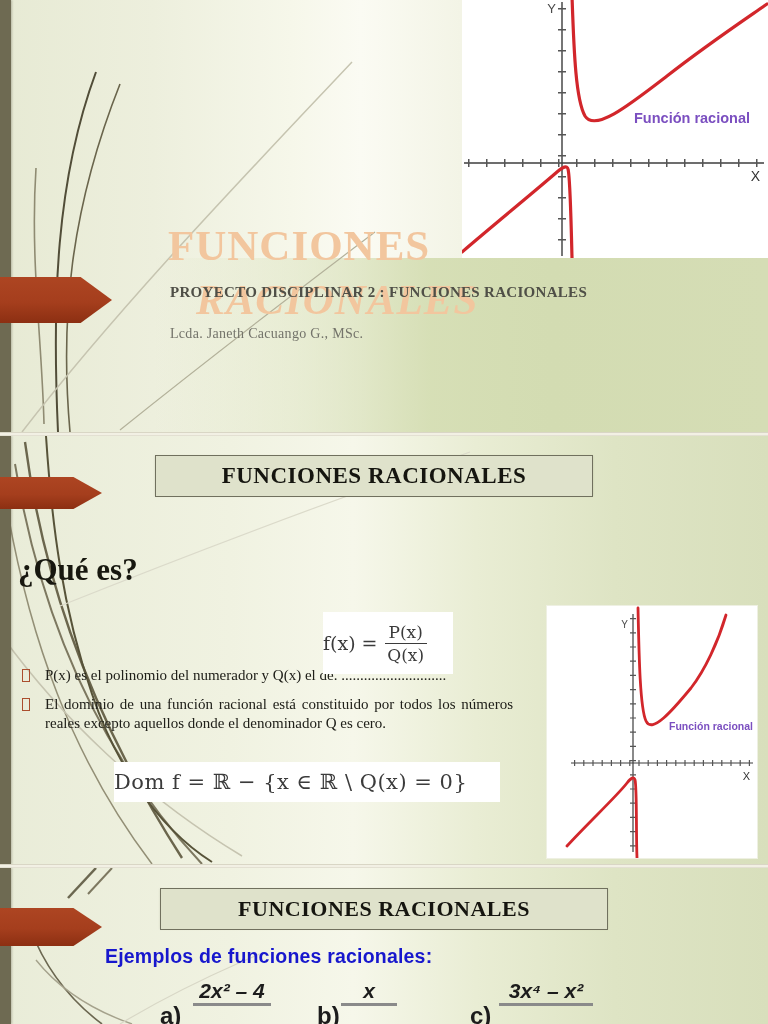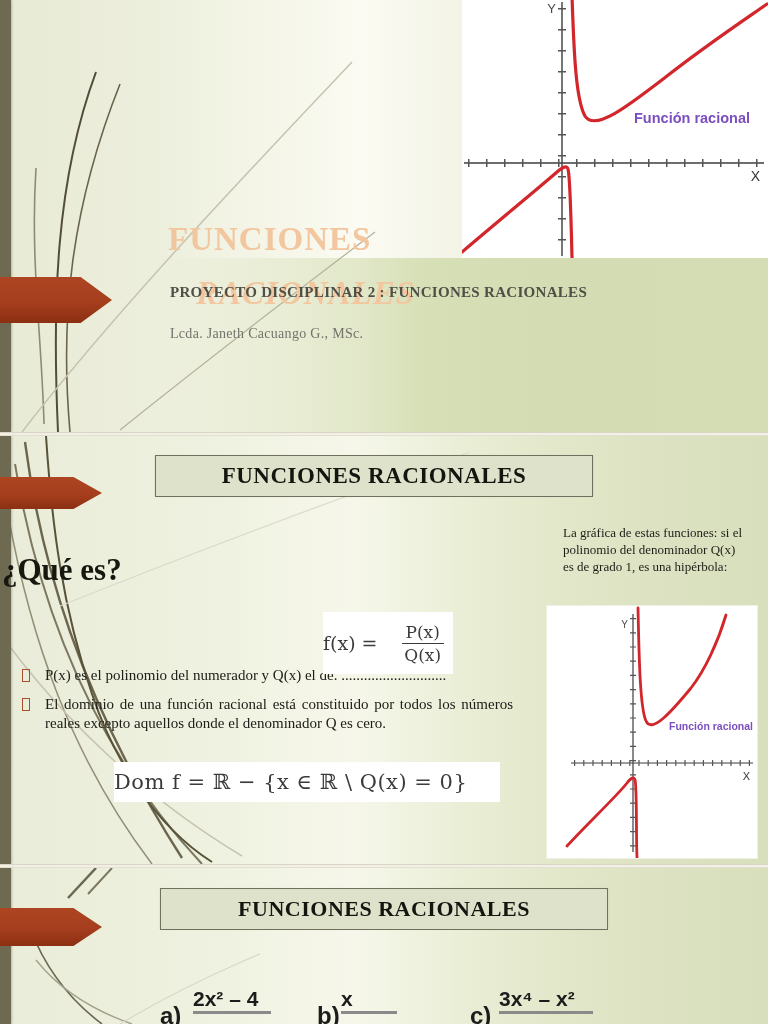--- a/index.html
+++ b/index.html
@@ -31,21 +31,21 @@
   #arrow1{top:277px;width:112px;height:46px;}
   #arrow2{top:41px;width:102px;height:32px;}
   #arrow3{top:40px;width:102px;height:38px;}
 
   .grass{position:absolute;left:0;top:0;pointer-events:none;}
 
   
   .green-band{position:absolute;top:258px;left:0;width:768px;height:174px;
     background:linear-gradient(90deg,rgba(212,221,179,0) 0%,rgba(212,221,179,0) 20%,rgba(212,221,179,.40) 38%,rgba(209,219,173,.85) 56%,#d3dcb2 72%,#d5ddb5 100%);}
   .title{position:absolute;left:168px;top:190px;z-index:2;
-    font-weight:bold;font-size:33px;line-height:54px;letter-spacing:1px;
+    font-weight:bold;font-size:43px;line-height:54px;letter-spacing:1px;
     color:#f2c69e;}
   .title .l2{margin-left:28px;font-style:italic;}
   .subtitle{position:absolute;left:170px;top:284px;z-index:2;
     font-weight:bold;font-size:15px;color:#4f4f47;letter-spacing:.3px;}
   .author{position:absolute;left:170px;top:326px;z-index:2;
     font-size:14px;color:#73736a;letter-spacing:.3px;}
 
   .graphbox{position:absolute;background:#ffffff;z-index:2;}
   #graph1{left:462px;top:0;width:306px;height:258px;}
   #graph2{left:547px;top:170px;width:210px;height:252px;box-shadow:0 0 0 1px #eef0e2;}
@@ -55,50 +55,50 @@
     box-shadow:0 1px 2px rgba(120,120,90,.25);}
   .head-inner{height:100%;border:1px solid #70705e;background:#dfe2cb;
     display:flex;align-items:center;justify-content:center;
     font-weight:bold;color:#15150f;letter-spacing:.5px;}
   #head2{left:155px;top:19px;width:438px;height:40px;}
   #head2 .head-inner{font-size:23px;}
   #head3{left:160px;top:20px;width:448px;height:40px;}
   #head3 .head-inner{font-size:22px;}
 
   
-  .question{position:absolute;left:2px;top:84px;font-weight:bold;font-size:31px;color:#17170f;z-index:2;margin-top:32px;}
+  .question{position:absolute;left:18px;top:84px;font-weight:bold;font-size:31px;color:#17170f;z-index:2;margin-top:32px;}
   .bullet{position:absolute;z-index:1;}
   .bullet .marker{position:absolute;left:-23px;top:3px;width:6px;height:11px;
     border:1.5px solid #ab4e2d;background:transparent;display:inline-block;}
   .bullet .btxt{display:block;width:468px;font-size:15px;line-height:19px;
     color:#20201a;text-align:justify;}
   #bullet1{left:45px;top:132px;}
   #bullet2{left:45px;top:230px;}
   #bullet3{left:45px;top:259px;}
 
   .formula-box{position:absolute;background:#ffffff;z-index:2;
     display:flex;align-items:center;justify-content:flex-start;
     font-family:"DejaVu Serif",serif;color:#3b3b3b;}
   #fxbox{left:323px;top:176px;width:130px;height:62px;font-size:19px;}
-  #fxbox .frac{display:inline-block;text-align:center;vertical-align:middle;margin-left:24px;font-size:17px;}
+  #fxbox .frac{display:inline-block;text-align:center;vertical-align:middle;margin-left:7px;font-size:17px;}
   #fxbox .num{display:block;padding:0 4px 1px;border-bottom:1.5px solid #3b3b3b;}
   #fxbox .den{display:block;padding-top:1px;}
   #dombox{left:114px;top:326px;width:386px;height:40px;font-size:21px;letter-spacing:.5px;}
 
   .side-note{position:absolute;left:563px;top:88px;width:186px;z-index:2;
     font-size:13px;line-height:17px;color:#1d1d16;}
 
   
   .examples-title{position:absolute;left:105px;top:77px;z-index:2;
     font-family:"Liberation Sans",sans-serif;font-weight:bold;
     font-size:19.5px;color:#1717cd;letter-spacing:.2px;}
   .ex-row{position:absolute;left:0;top:0;width:768px;height:156px;z-index:2;
     font-family:"Liberation Sans",sans-serif;font-weight:bold;color:#1c1c1c;}
   .ex-label{position:absolute;top:134px;font-size:24px;}
-  .frac-s{position:absolute;top:119px;}
+  .frac-s{position:absolute;top:111px;text-align:center;font-style:italic;}
   .frac-s .num{display:block;font-size:21px;line-height:23px;}
   .frac-s .bar{display:block;height:3px;background:#8a8a8a;margin-top:1px;}
   #fracA{left:193px;width:78px;}
   #exB-label{left:317px;}
   #fracB{left:341px;width:56px;}
   #exC-label{left:470px;}
   #fracC{left:499px;width:94px;}
 
   svg text{font-family:"Liberation Sans",sans-serif;}
 </style>
@@ -180,21 +180,20 @@
     <div class="formula-box" id="fxbox">
       <span>f(x) =</span>
       <span class="frac">
         <span class="num">P(x)</span>
         <span class="den">Q(x)</span>
       </span>
     </div>
 
     <div class="formula-box" id="dombox">Dom f = ℝ − {x ∈ ℝ \ Q(x) = 0}</div>
 
-    <div class="side-note">La gráfica de estas funciones: si el polinomio del denominador Q(x) es de grado 1, es una hipérbola:</div>
 
     <div class="graphbox" id="graph2">
       <svg width="210" height="252" viewBox="0 0 210 252">
         <rect x="0" y="0" width="210" height="252" fill="#ffffff"></rect>
         <line x1="86" y1="8" x2="86" y2="246" stroke="#3c3c3c" stroke-width="1.2"></line>
         <line x1="24" y1="157" x2="206" y2="157" stroke="#3c3c3c" stroke-width="1.2"></line>
         <line x1="27" y1="157" x2="205" y2="157" stroke="#555" stroke-width="6" stroke-dasharray="1.2,8"></line>
         <line x1="86" y1="12" x2="86" y2="244" stroke="#555" stroke-width="6" stroke-dasharray="1.2,13"></line>
         <path d="M91,2 C92,50 93,102 99,115 C105,128 125,105 144,82 C158,64 171,36 179,9" stroke="#d2262b" stroke-width="2.8" fill="none" stroke-linecap="round"></path>
         <path d="M20,240 C40,218 70,190 80,177 C84,172 87,170 88,174 C90,181 89,226 90,252" stroke="#d2262b" stroke-width="2.8" fill="none" stroke-linecap="round"></path>
@@ -216,20 +215,21 @@
       <path d="M120,156 C180,120 280,70 420,30" stroke="#d8d7c6" stroke-width="1.2" fill="none"></path>
     </svg>
 
     <div class="strip"></div>
     <div class="arrow" id="arrow3"></div>
 
     <div class="head-box" id="head3">
       <div class="head-inner">FUNCIONES RACIONALES</div>
     </div>
 
+    <div class="examples-title">Ejemplos de funciones racionales:</div>
 
     <div class="ex-row">
       <span class="ex-label" style="left:160px;">a)</span>
       <span class="frac-s" id="fracA">
         <span class="num">2x² – 4</span>
         <span class="bar"></span>
       </span>
 
       <span class="ex-label" id="exB-label">b)</span>
       <span class="frac-s" id="fracB">

